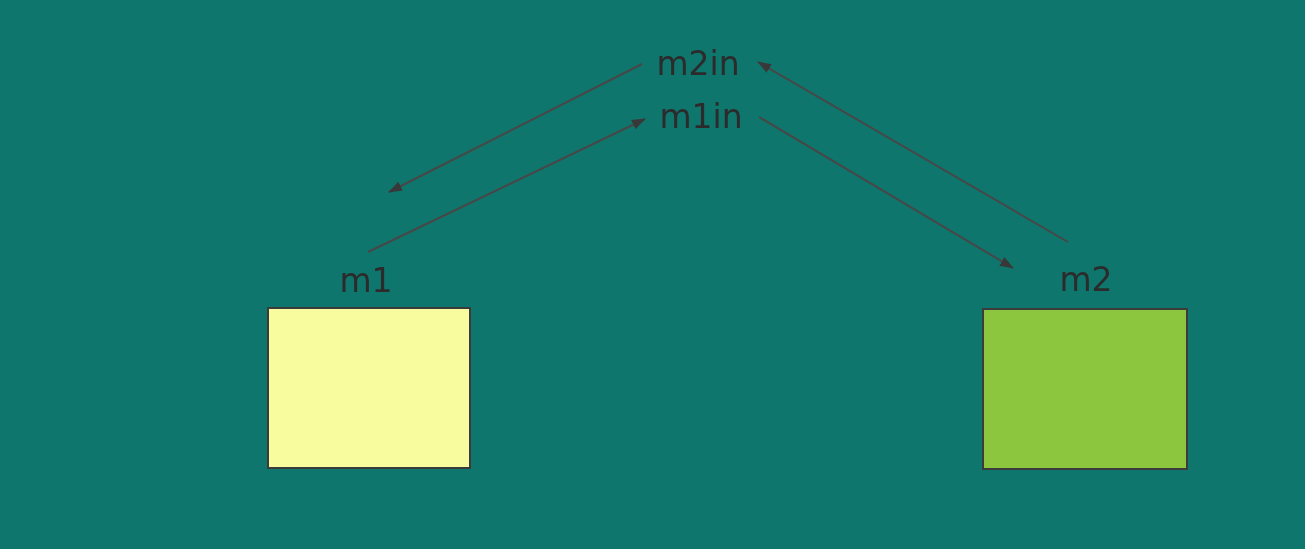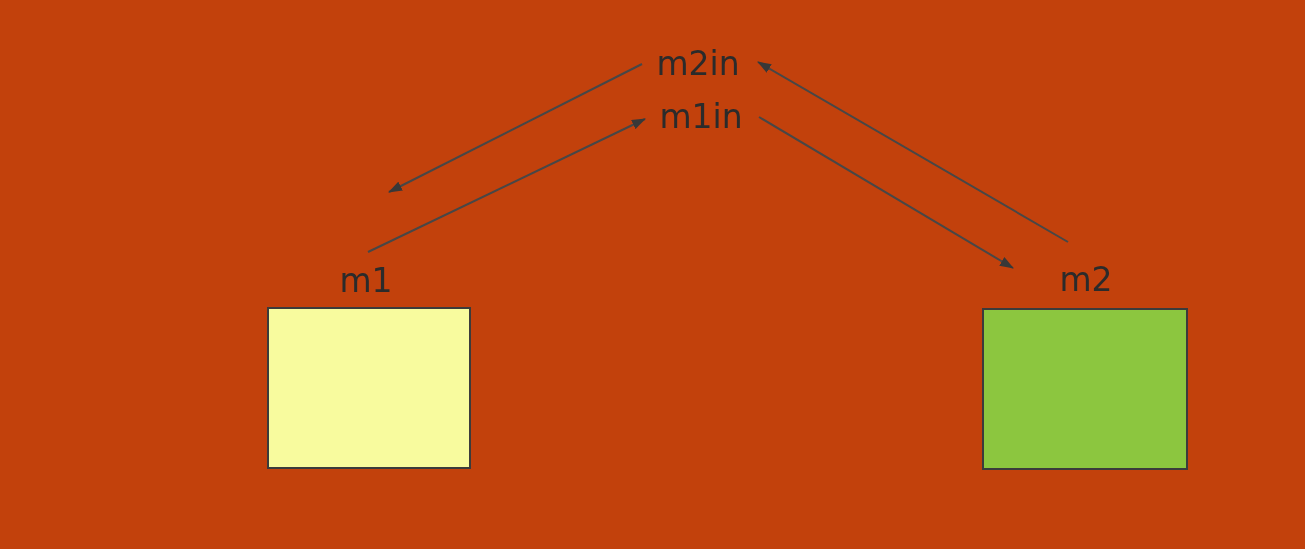--- a/index.html
+++ b/index.html
@@ -4,21 +4,21 @@
 <style>
   html, body {
     margin: 0;
     padding: 0;
     background: #ffffff;
   }
   #stage {
     position: relative;
     width: 1305px;
     height: 549px;
-    background: #c2410c;
+    background: #0f766e;
     overflow: hidden;
     font-family: "DejaVu Sans", "Liberation Sans", sans-serif;
   }
   svg.diagram {
     position: absolute;
     left: 0;
     top: 0;
   }
   .edge {
     stroke-width: 2;

